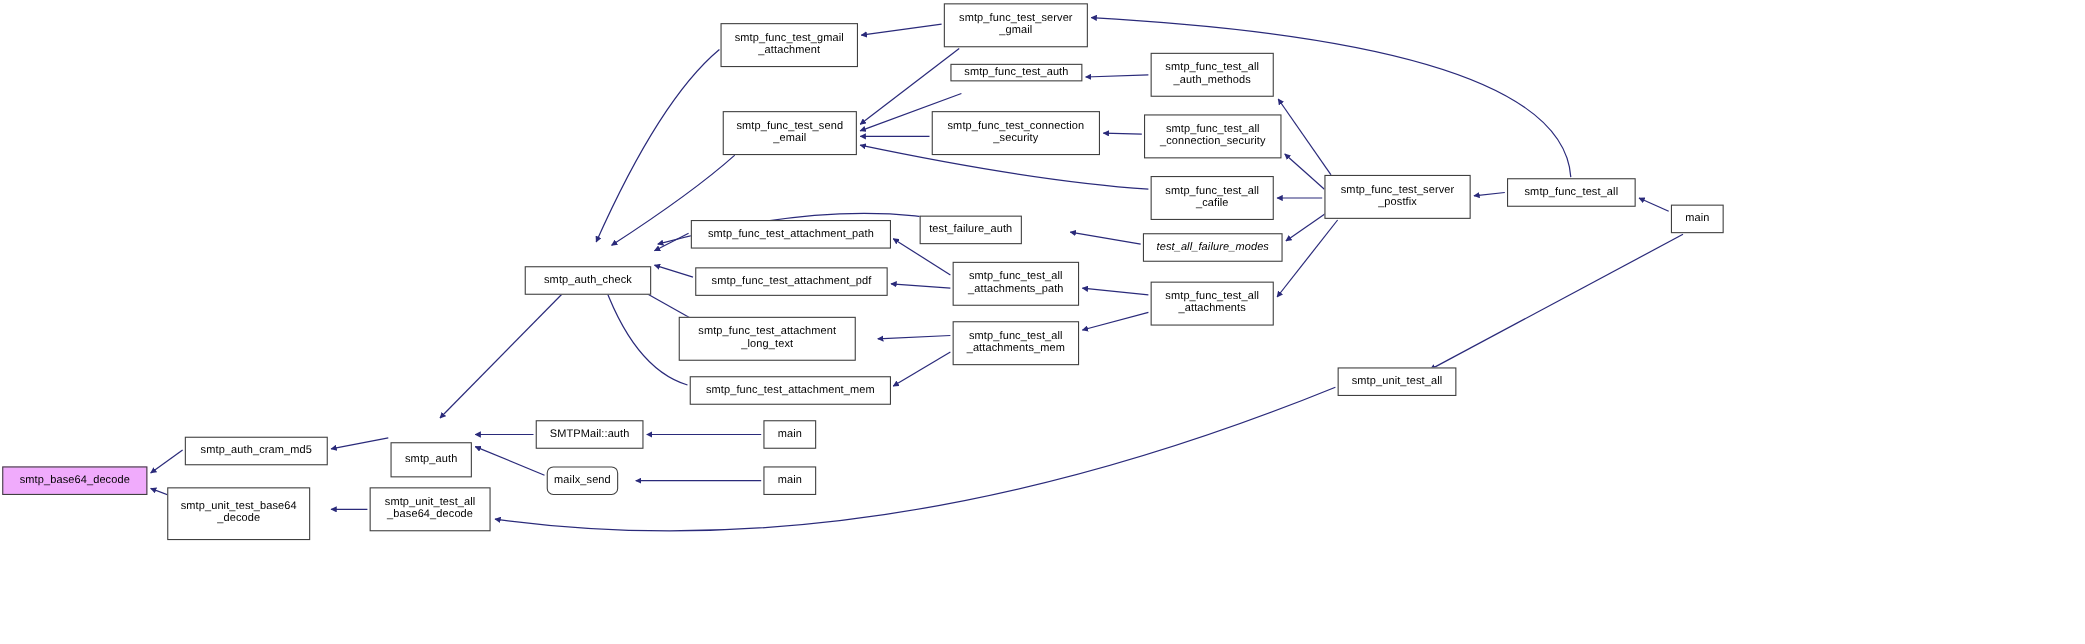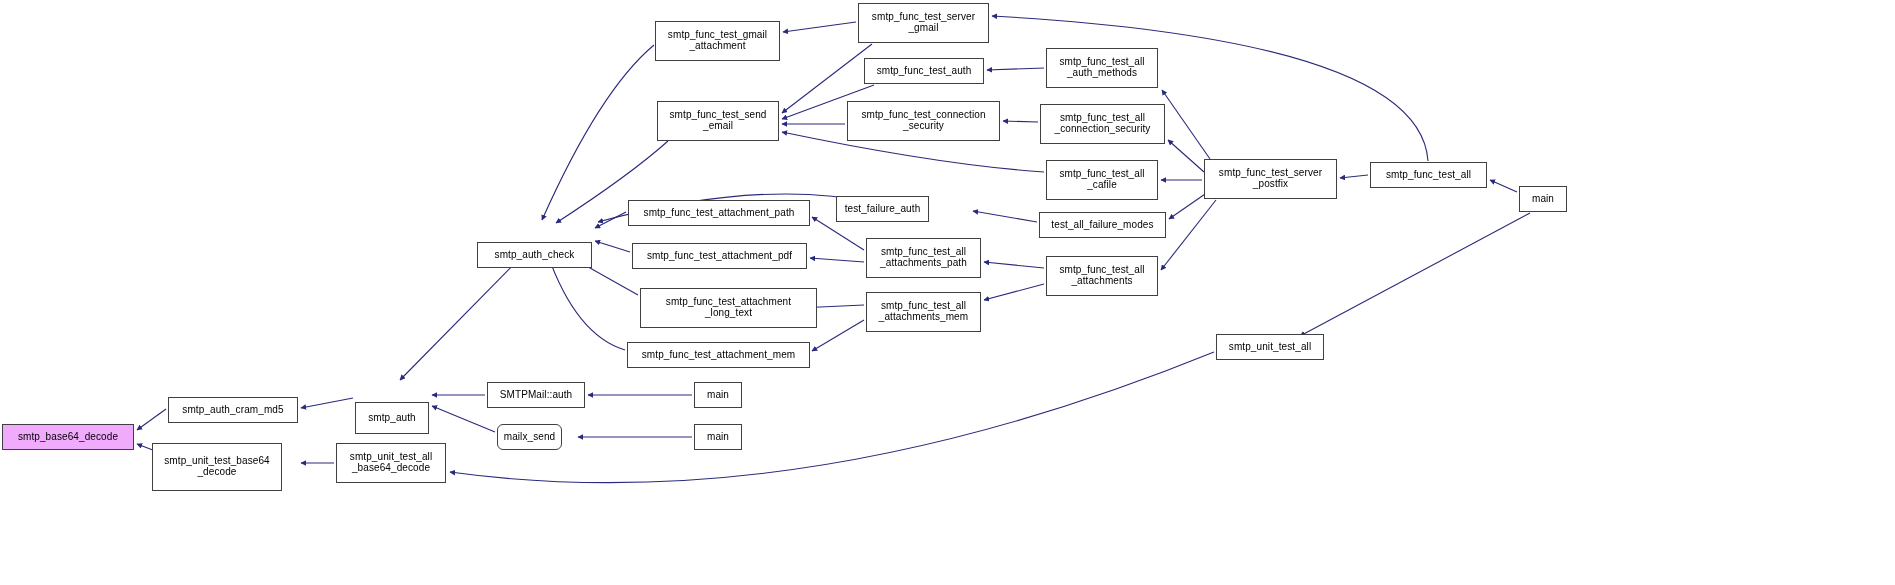--- a/index.html
+++ b/index.html
@@ -97,40 +97,40 @@
       </div>
       <div class="node" style="left: 477px; top: 222px; width: 115px; height: 26px; margin-top: 20px;">
         <span>smtp_auth_check</span>
       </div>
       <div class="node" style="left: 628px; top: 200px; width: 182px; height: 26px;">
         <span>smtp_func_test_attachment_path</span>
       </div>
       <div class="node" style="left: 632px; top: 243px; width: 175px; height: 26px;">
         <span>smtp_func_test_attachment_pdf</span>
       </div>
-      <div class="node" style="left: 640px; top: 288px; width: 177px; height: 40px;">
+      <div class="node" style="left: 617px; top: 288px; width: 161px; height: 40px;">
         <span>smtp_func_test_attachment
 _long_text</span>
       </div>
       <div class="node" style="left: 627px; top: 342px; width: 183px; height: 26px;">
         <span>smtp_func_test_attachment_mem</span>
       </div>
       <div class="node" style="left: 655px; top: 21px; width: 125px; height: 40px;">
         <span>smtp_func_test_gmail
 _attachment</span>
       </div>
       <div class="node" style="left: 657px; top: 101px; width: 122px; height: 40px;">
         <span>smtp_func_test_send
 _email</span>
       </div>
       <div class="node" style="left: 858px; top: 3px; width: 131px; height: 40px;">
         <span>smtp_func_test_server
 _gmail</span>
       </div>
-      <div class="node" style="left: 864px; top: 58px; width: 120px; height: 26px;">
+      <div class="node" style="left: 864px; top: 58px; width: 120px; height: 16px;">
         <span>smtp_func_test_auth</span>
       </div>
       <div class="node" style="left: 847px; top: 101px; width: 153px; height: 40px;">
         <span>smtp_func_test_connection
 _security</span>
       </div>
       <div class="node" style="left: 836px; top: 196px; width: 93px; height: 26px;">
         <span>test_failure_auth</span>
       </div>
       <div class="node" style="left: 866px; top: 238px; width: 115px; height: 40px;">
@@ -146,21 +146,21 @@
 _auth_methods</span>
       </div>
       <div class="node" style="left: 1040px; top: 104px; width: 125px; height: 40px;">
         <span>smtp_func_test_all
 _connection_security</span>
       </div>
       <div class="node" style="left: 1046px; top: 160px; width: 112px; height: 40px;">
         <span>smtp_func_test_all
 _cafile</span>
       </div>
-      <div class="node" style="left: 1039px; top: 212px; width: 127px; height: 26px;">
+      <div class="node" style="left: 1039px; top: 212px; width: 127px; height: 26px; font-style: italic;">
         <span>test_all_failure_modes</span>
       </div>
       <div class="node" style="left: 1046px; top: 256px; width: 112px; height: 40px;">
         <span>smtp_func_test_all
 _attachments</span>
       </div>
       <div class="node" style="left: 1204px; top: 159px; width: 133px; height: 40px;">
         <span>smtp_func_test_server
 _postfix</span>
       </div>

